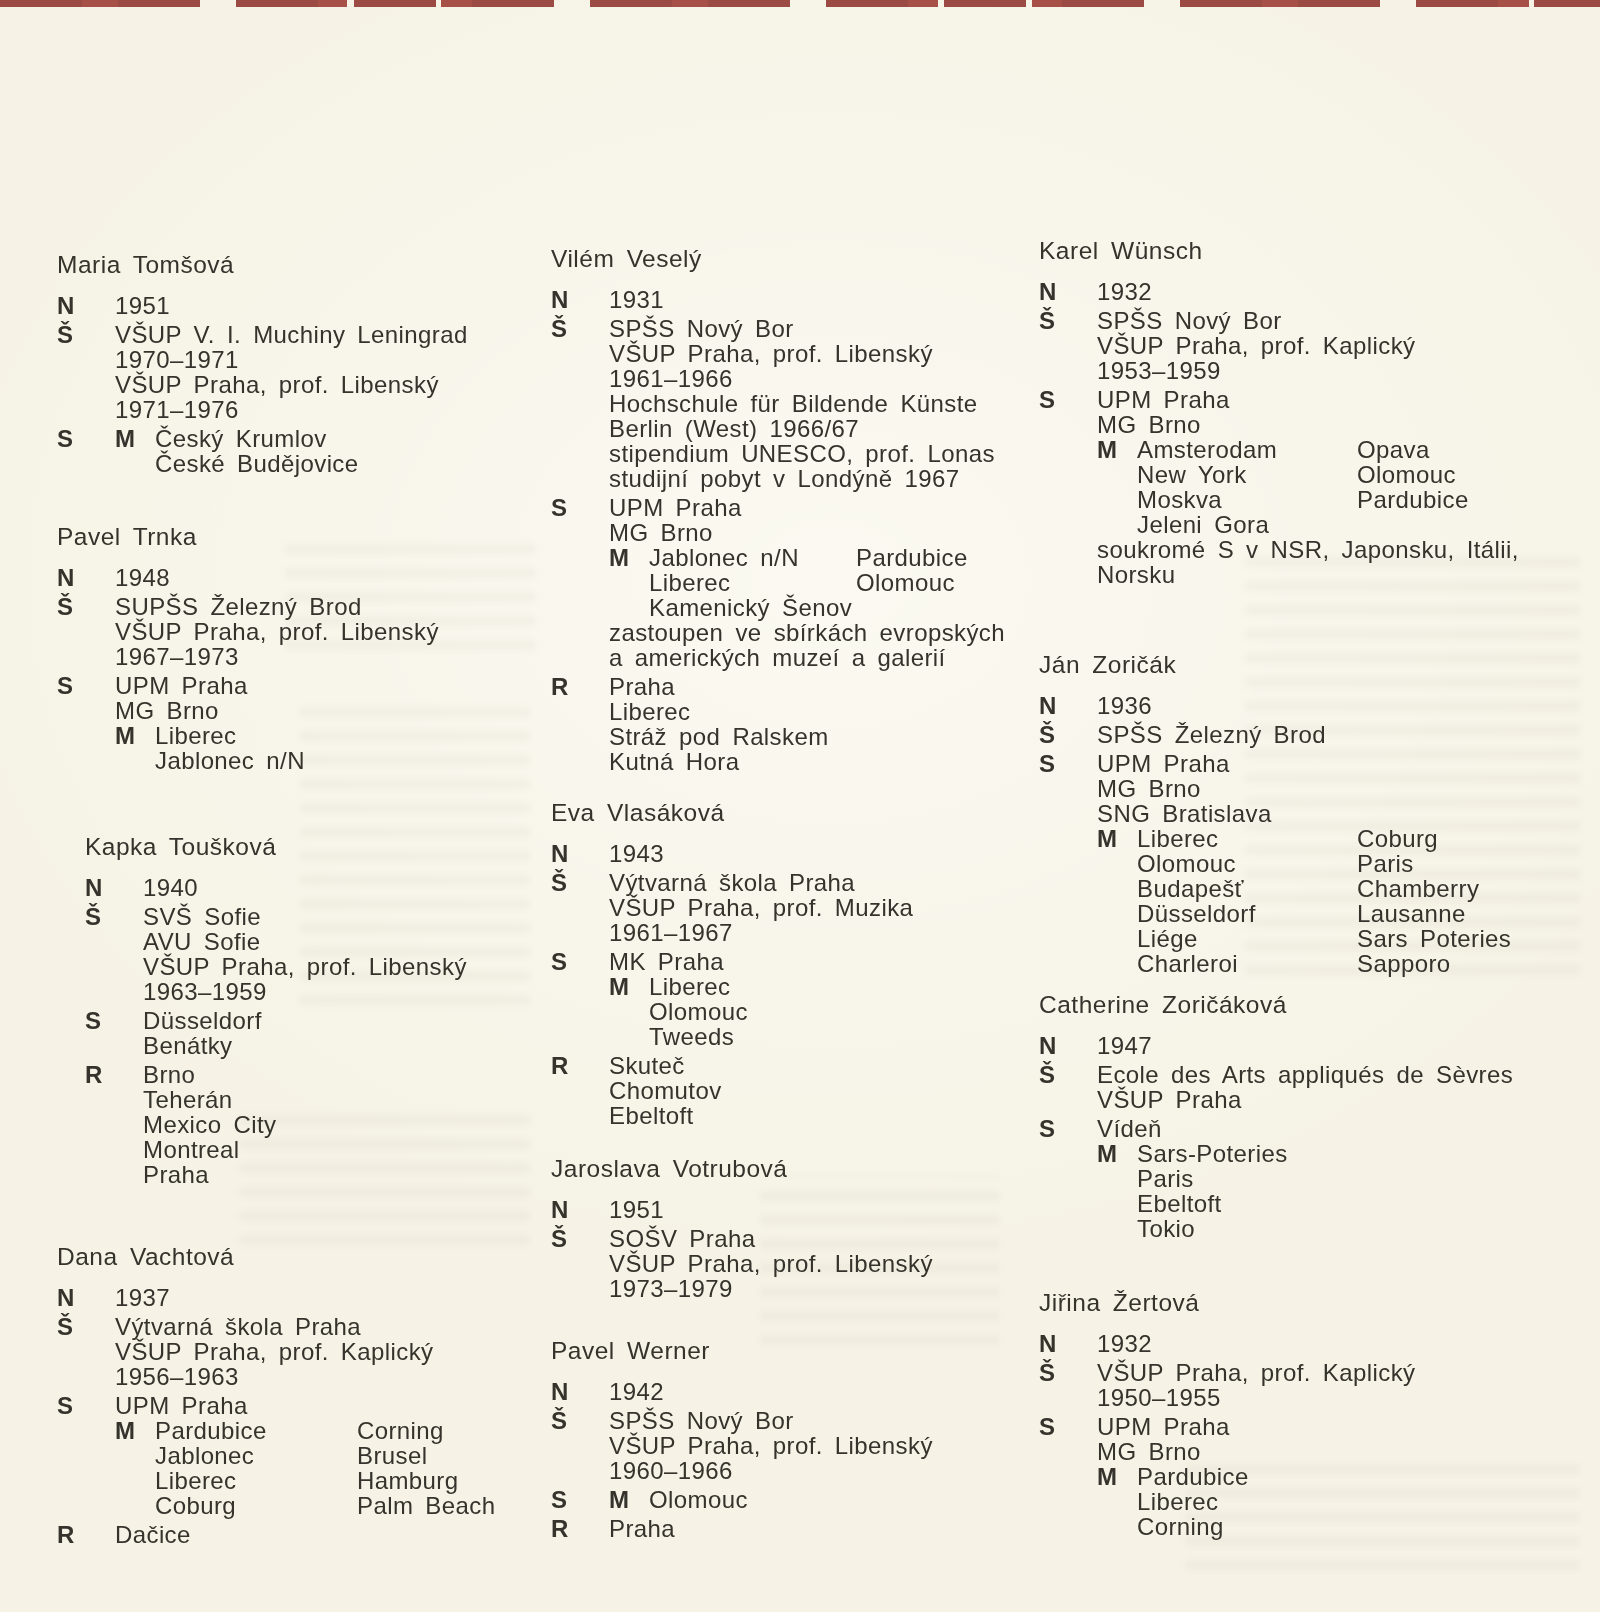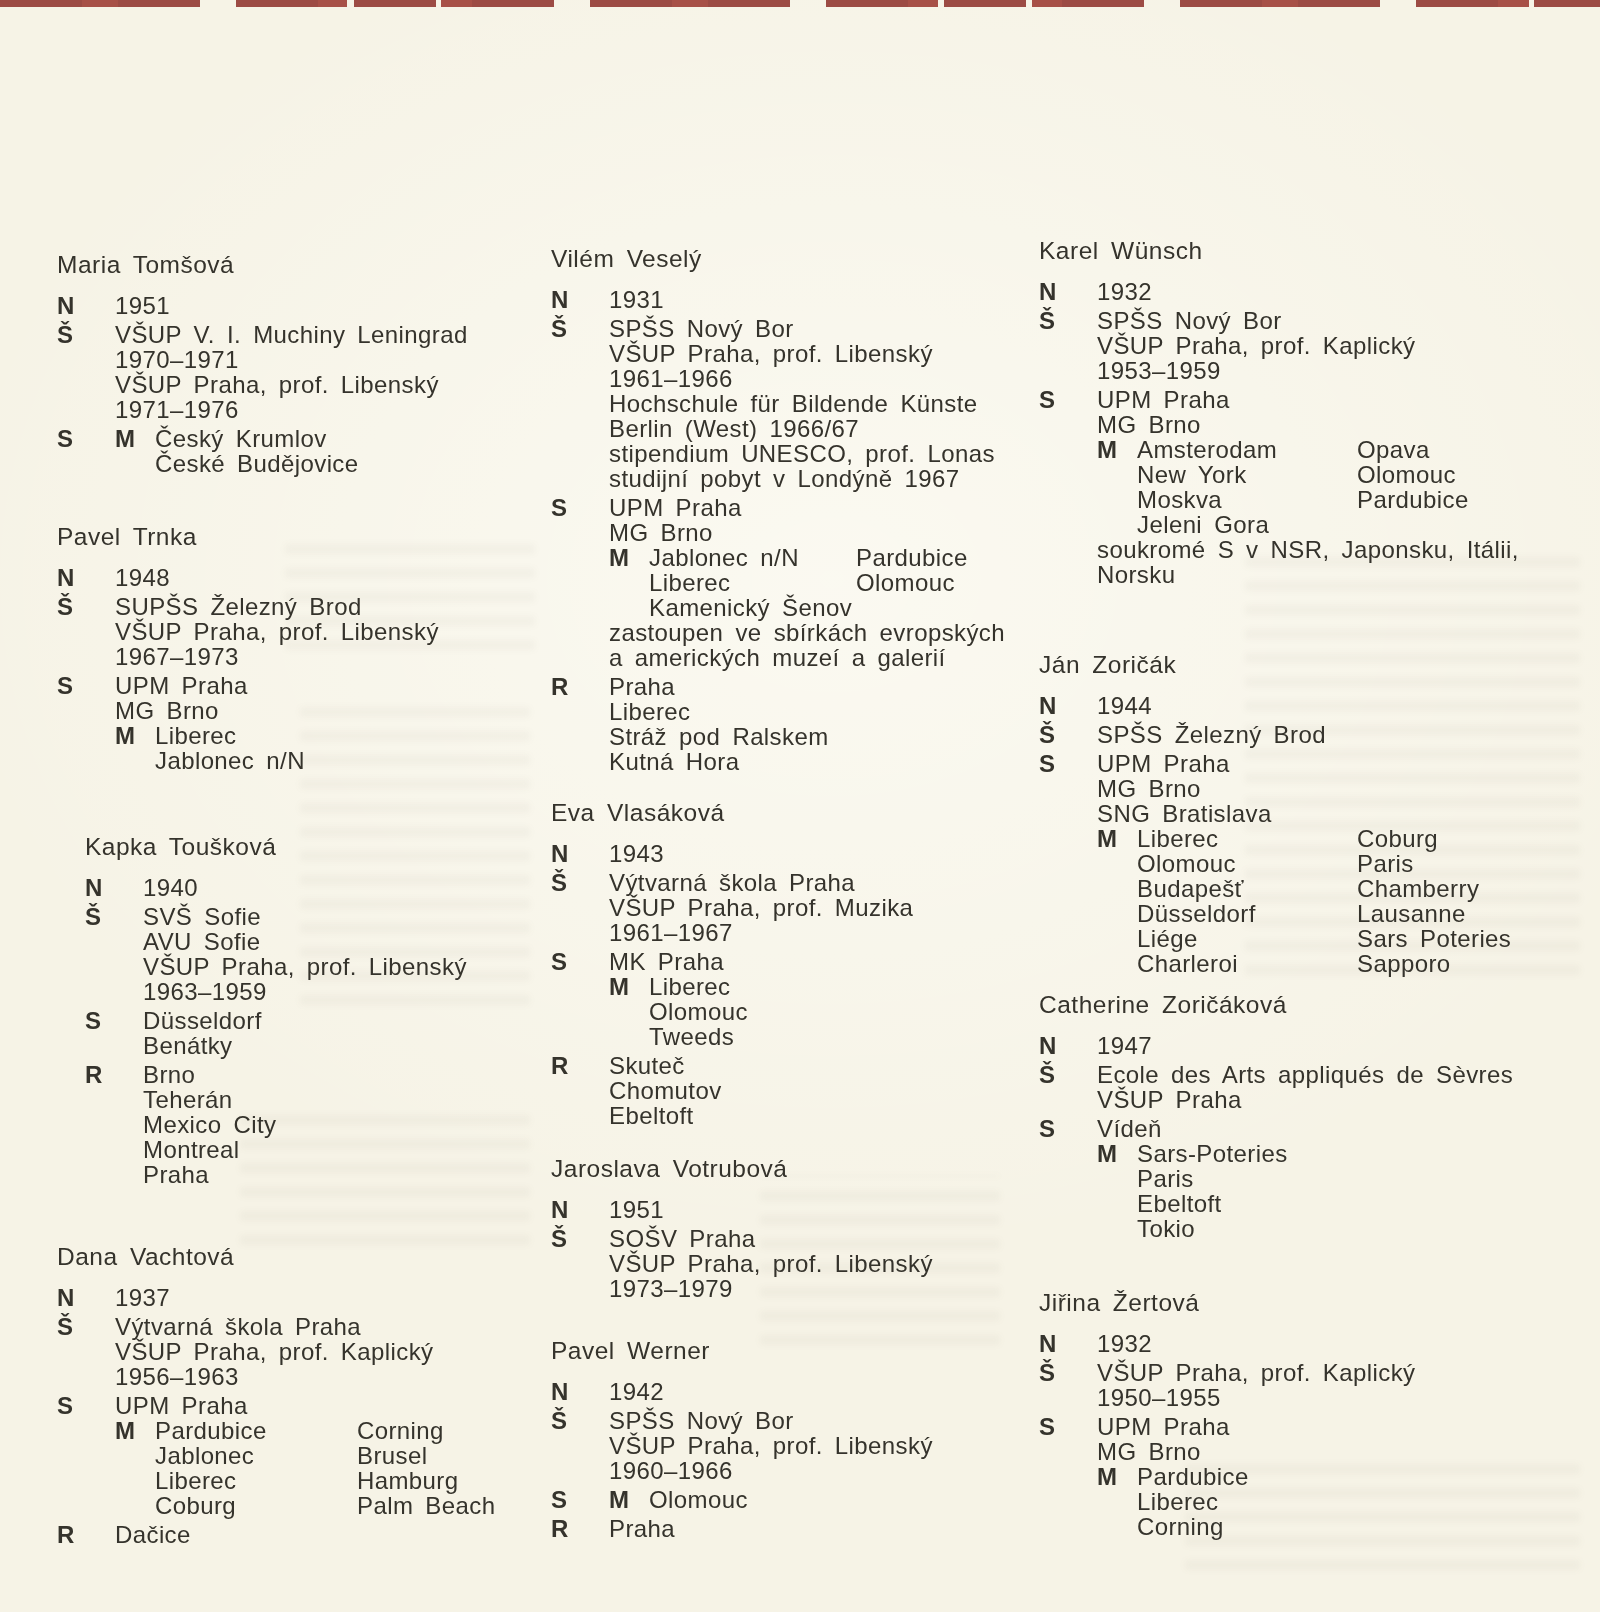--- a/index.html
+++ b/index.html
@@ -347,21 +347,21 @@
             <div class="line"><span>soukromé S v NSR, Japonsku, Itálii,</span></div>
             <div class="line"><span>Norsku</span></div>
           </div>
         </div>
       </div>
       <div class="artist c3-a2">
         <div class="artist-name">Ján Zoričák</div>
         <div class="row">
           <span class="lab">N</span>
           <div class="content">
-            <div class="line"><span>1944</span></div>
+            <div class="line"><span>1936</span></div>
           </div>
         </div>
         <div class="row">
           <span class="lab">Š</span>
           <div class="content">
             <div class="line"><span>SPŠS Železný Brod</span></div>
           </div>
         </div>
         <div class="row">
           <span class="lab">S</span>

